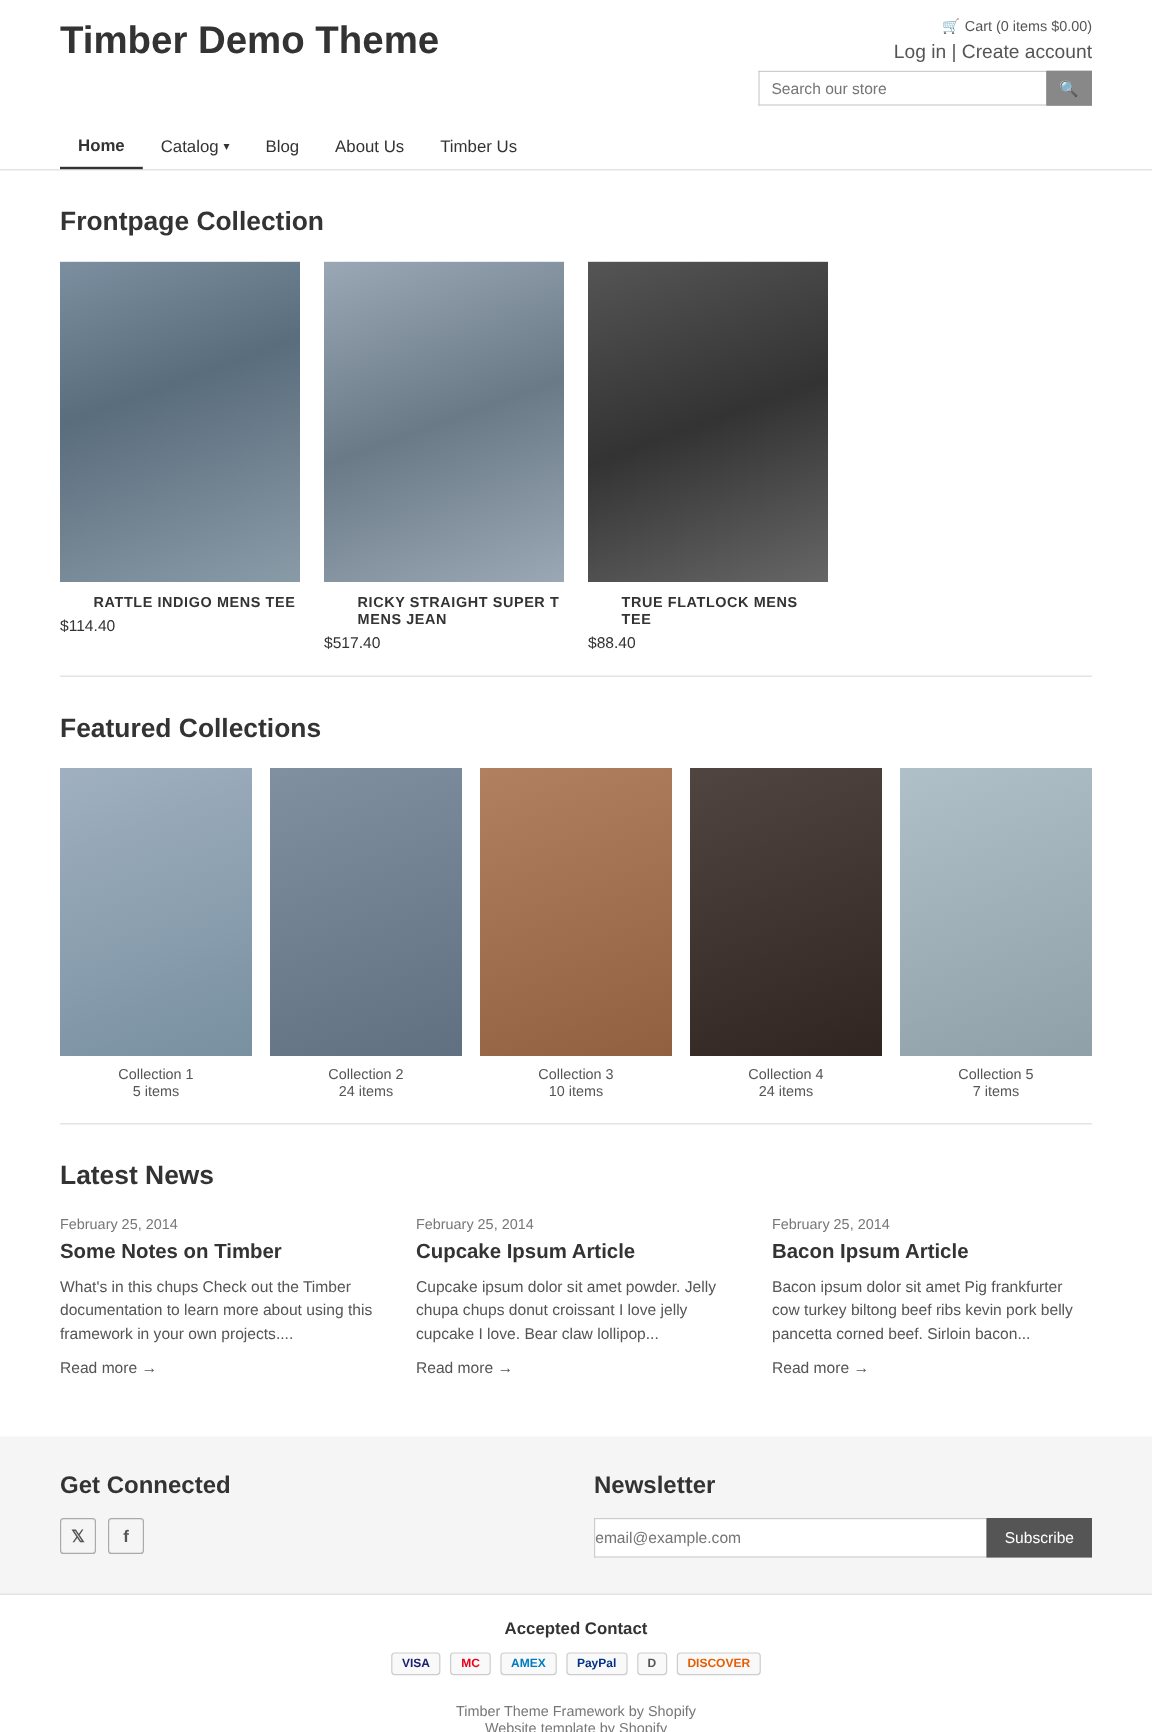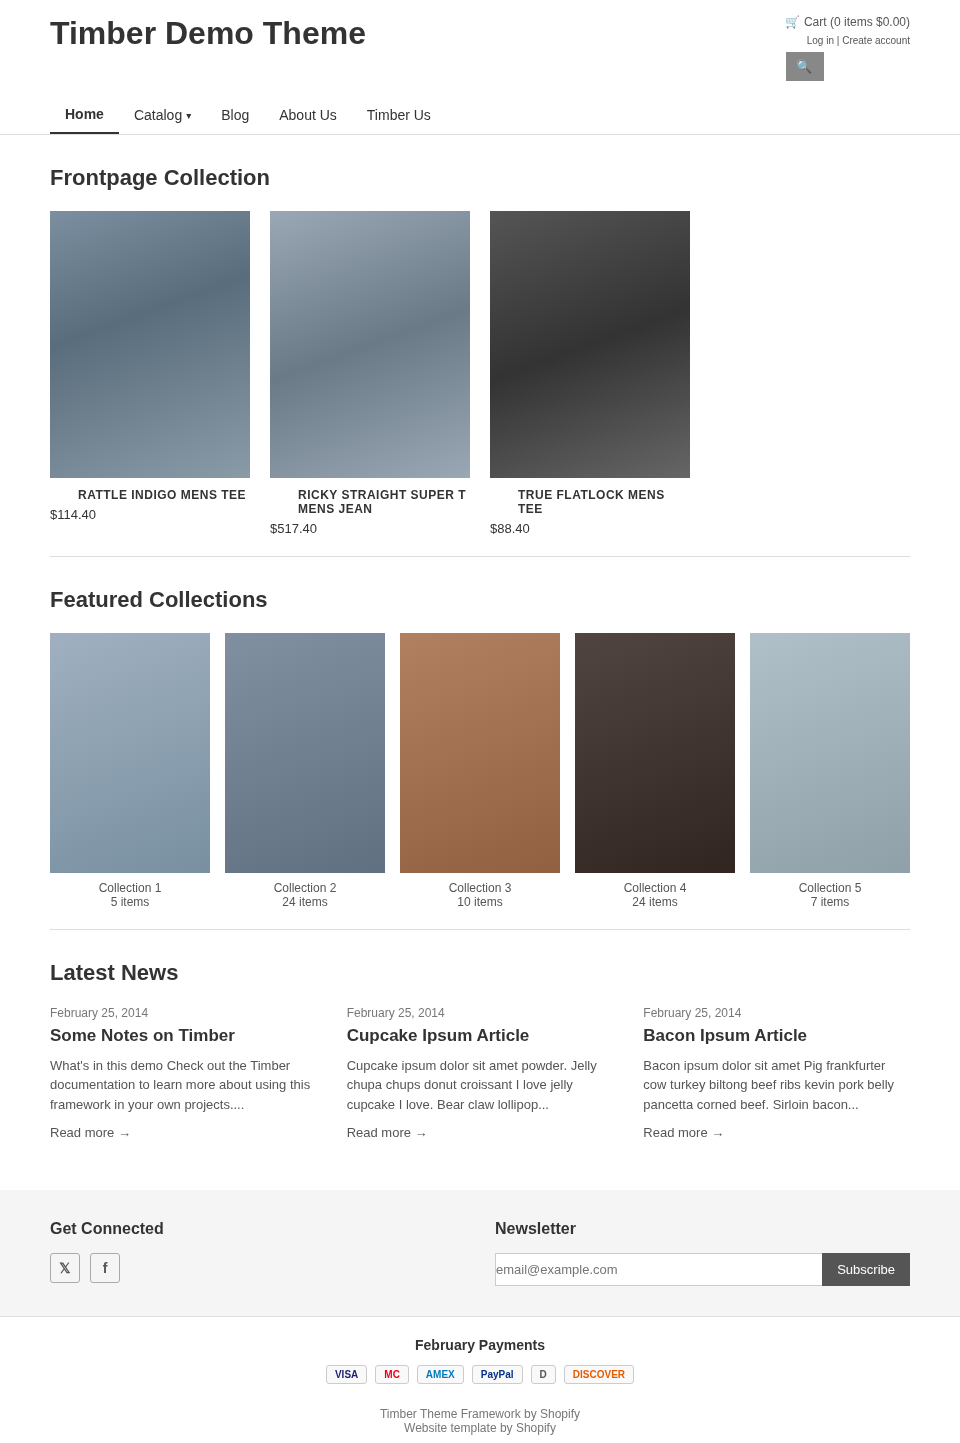--- a/index.html
+++ b/index.html
@@ -4,21 +4,21 @@
   <style>
     * { box-sizing: border-box; margin: 0; padding: 0; }
     body { font-family: Arial, Helvetica, sans-serif; font-size: 14px; color: #333; background: #fff; }
 
     
     .header { padding: 15px 50px 0; border-bottom: 1px solid #ddd; }
     .header-top { display: flex; justify-content: space-between; align-items: flex-start; margin-bottom: 15px; gap: 11px; }
     .site-title { font-size: 32px; font-weight: bold; color: #333; text-decoration: none; }
     .header-right { text-align: right; }
     .cart-info { font-size: 12px; color: #555; margin-bottom: 6px; }
-    .auth-links { font-size: 10px; color: #555; }
+    .auth-links { font-size: 16px; color: #555; }
     .auth-links a { color: #555; text-decoration: none; }
     .search-bar { display: flex; align-items: center; margin-top: 6px; }
     .search-input { width: 240px; padding: 6px 10px; border: 1px solid #ccc; border-right: none; font-size: 13px; outline: none; }
     .search-btn { padding: 6px 10px; background: #888; border: 1px solid #888; color: #fff; cursor: pointer; font-size: 13px; }
 
     
     .nav { display: flex; align-items: center; gap: 0; }
     .nav-item { padding: 10px 15px; font-size: 14px; color: #333; text-decoration: none; cursor: pointer; display: flex; align-items: center; gap: 4px; }
     .nav-item.active { font-weight: bold; border-bottom: 2px solid #333; }
     .nav-item .chevron { font-size: 10px; }
@@ -58,21 +58,21 @@
     
     .news-grid { display: grid; grid-template-columns: repeat(3, 1fr); gap: 30px; margin-bottom: 20px; }
     .news-card { }
     .news-date { font-size: 12px; color: #777; margin-bottom: 6px; }
     .news-title { font-size: 17px; font-weight: bold; color: #333; margin-bottom: 10px; }
     .news-excerpt { font-size: 13px; color: #555; line-height: 1.5; margin-bottom: 10px; }
     .read-more { font-size: 13px; color: #555; text-decoration: none; cursor: pointer; }
 
     
     .footer-top { background: #f5f5f5; padding: 30px 50px; display: grid; grid-template-columns: 1fr 1fr; gap: 30px; }
-    .footer-section-title { font-size: 16px; font-weight: bold; margin-bottom: 15px; }
+    .footer-section-title { font-size: 20px; font-weight: bold; margin-bottom: 15px; }
     .social-icons { display: flex; gap: 10px; }
     .social-icon { width: 30px; height: 30px; border: 1px solid #aaa; border-radius: 3px; display: flex; align-items: center; justify-content: center; cursor: pointer; color: #555; font-size: 14px; font-weight: bold; }
     .newsletter-form { display: flex; gap: 0; }
     .newsletter-input { flex: 1; padding: 8px 0; border: 1px solid #ccc; border-right: none; font-size: 13px; outline: none; }
     .newsletter-btn { padding: 8px 15px; background: #555; color: #fff; border: none; cursor: pointer; font-size: 13px; }
 
     
     .footer-bottom { padding: 20px 50px; text-align: center; border-top: 1px solid #ddd; }
     .accepted-payments-title { font-size: 14px; font-weight: bold; margin-bottom: 12px; color: #333; }
     .payment-icons { display: flex; justify-content: center; gap: 8px; margin-bottom: 23px; align-items: center; }
@@ -96,20 +96,21 @@
         <div class="cart-info">
           <span>🛒</span>
           <span>Cart (0 items $0.00)</span>
         </div>
         <div class="auth-links">
           <a>Log in</a>
           <span>|</span>
           <a>Create account</a>
         </div>
         <div class="search-bar">
+          <input type="text" class="search-input" placeholder="Search our store" style="">
           <button class="search-btn">🔍</button>
         </div>
       </div>
     </div>
     <nav class="nav">
       <a class="nav-item active">Home</a>
       <a class="nav-item">Catalog <span class="chevron">▾</span></a>
       <a class="nav-item">Blog</a>
       <a class="nav-item">About Us</a>
       <a class="nav-item">Timber Us</a>
@@ -190,21 +191,21 @@
   </section>
 
   <hr class="section-divider">
 
   <section>
     <h2 class="section-title">Latest News</h2>
     <div class="news-grid" id="news-grid">
         <div class="news-card">
       <div class="news-date">February 25, 2014</div>
       <h3 class="news-title">Some Notes on Timber</h3>
-      <p class="news-excerpt">What's in this demo Check out the Timber documentation to learn more about using this framework in your own projects....</p>
+      <p class="news-excerpt">What's in this chups Check out the Timber documentation to learn more about using this framework in your own projects....</p>
       <a class="read-more">Read more →</a>
     </div>
         <div class="news-card">
       <div class="news-date">February 25, 2014</div>
       <h3 class="news-title">Cupcake Ipsum Article</h3>
       <p class="news-excerpt">Cupcake ipsum dolor sit amet powder. Jelly chupa chups donut croissant I love jelly cupcake I love. Bear claw lollipop...</p>
       <a class="read-more">Read more →</a>
     </div>
         <div class="news-card">
       <div class="news-date">February 25, 2014</div>
@@ -229,21 +230,21 @@
     <div>
       <h3 class="footer-section-title">Newsletter</h3>
       <div class="newsletter-form">
         <input type="email" class="newsletter-input" placeholder="email@example.com" style="">
         <button class="newsletter-btn">Subscribe</button>
       </div>
     </div>
   </div>
 
   <div class="footer-bottom">
-    <p class="accepted-payments-title">February Payments</p>
+    <p class="accepted-payments-title">Accepted Contact</p>
     <div class="payment-icons">
       <span class="payment-icon visa">VISA</span>
       <span class="payment-icon mastercard">MC</span>
       <span class="payment-icon amex">AMEX</span>
       <span class="payment-icon paypal">PayPal</span>
       <span class="payment-icon diners">D</span>
       <span class="payment-icon discover">DISCOVER</span>
     </div>
     <div class="footer-links">
       <p>Timber Theme Framework by Shopify</p>

